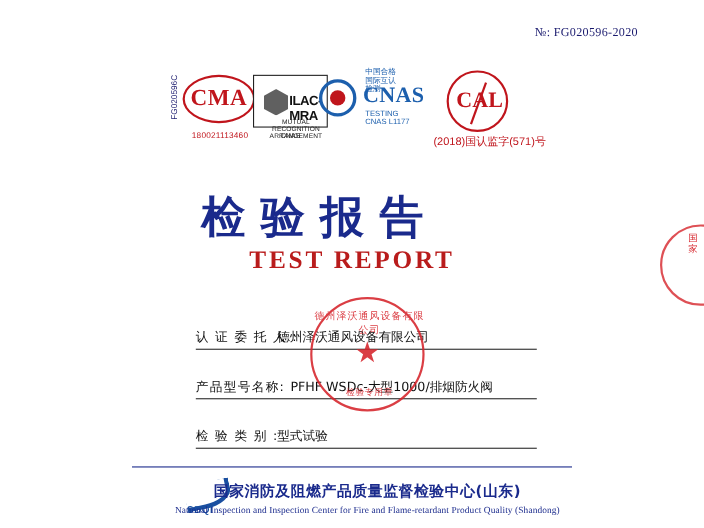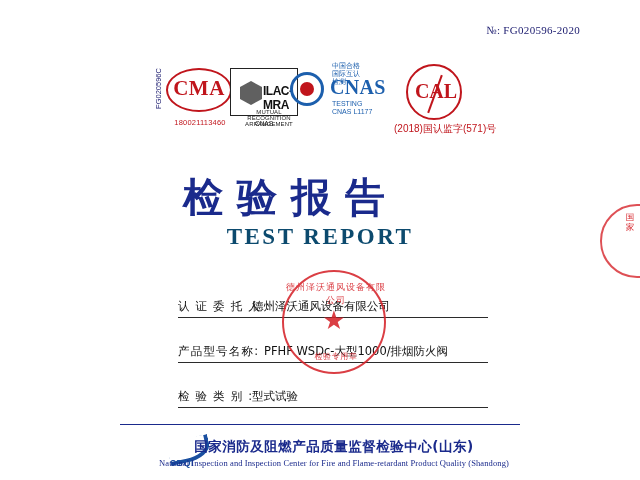--- a/index.html
+++ b/index.html
@@ -267,21 +267,21 @@
   }
   .title-en {
     position: absolute;
     left: 0;
     top: 212px;
     width: 640px;
     text-align: center;
     font-size: 23px;
     font-weight: bold;
     letter-spacing: 2.5px;
-    color: #0c4a6e;
+    color: #b91c1c;
     font-family: "Liberation Serif", serif;
   }
 
   
   .fields {
     position: absolute;
     left: 178px;
     top: 285px;
     width: 310px;
   }

